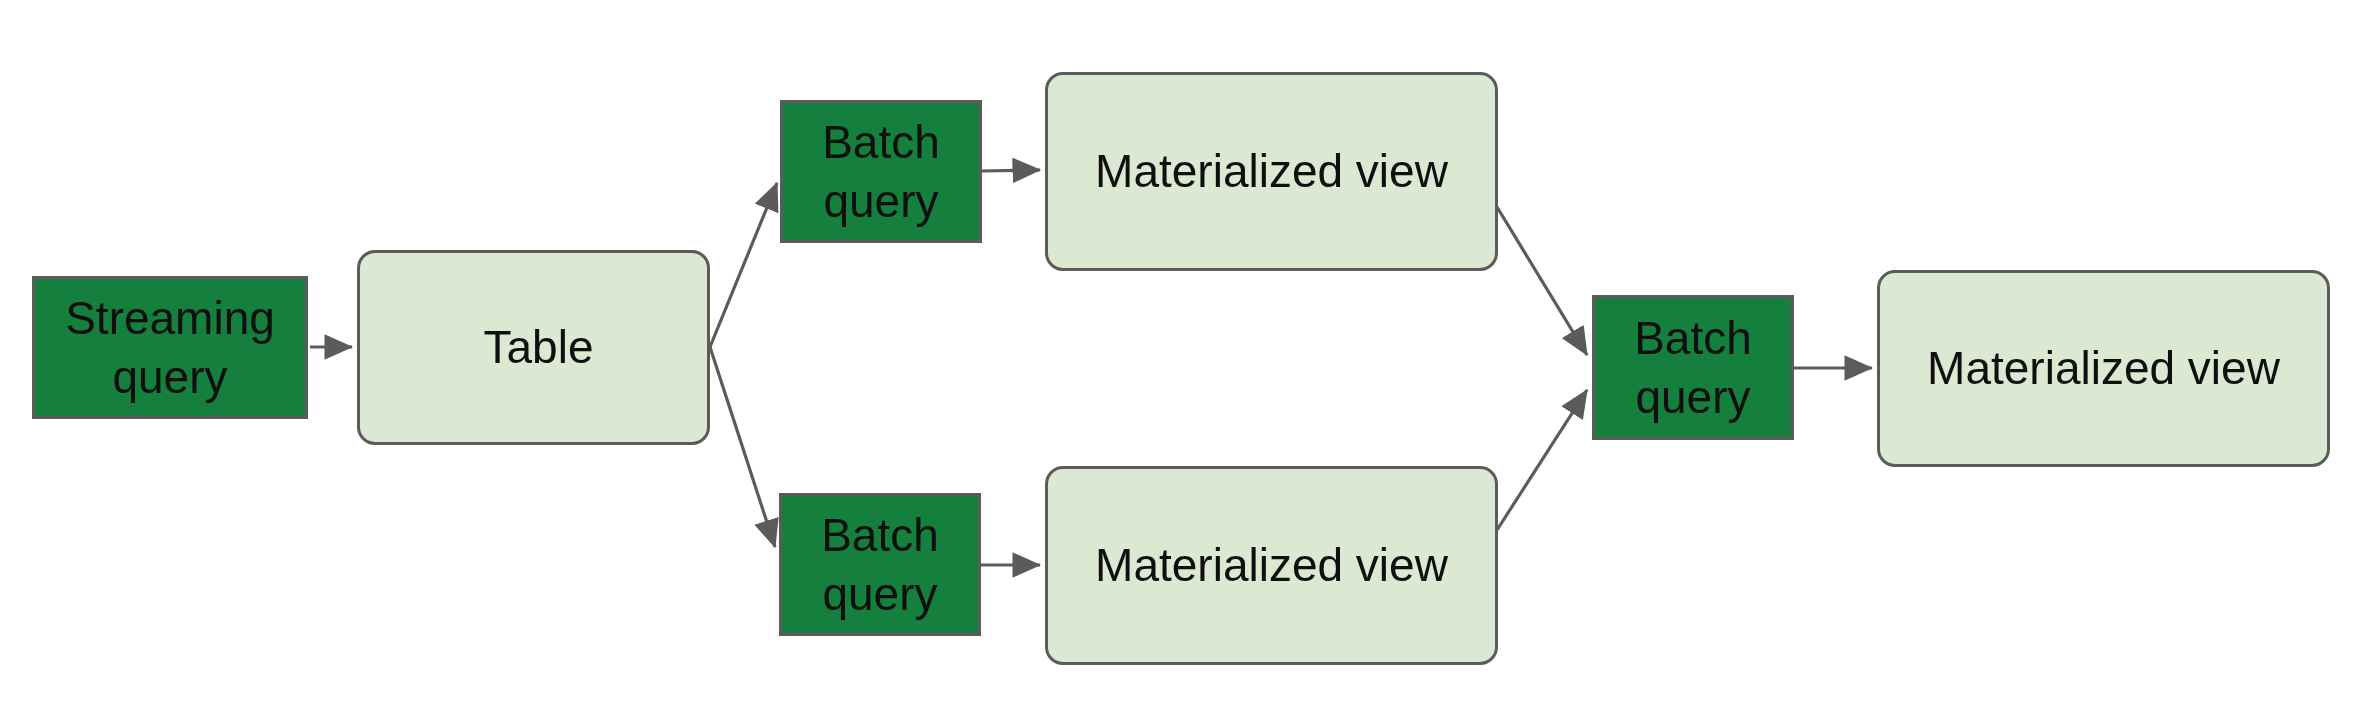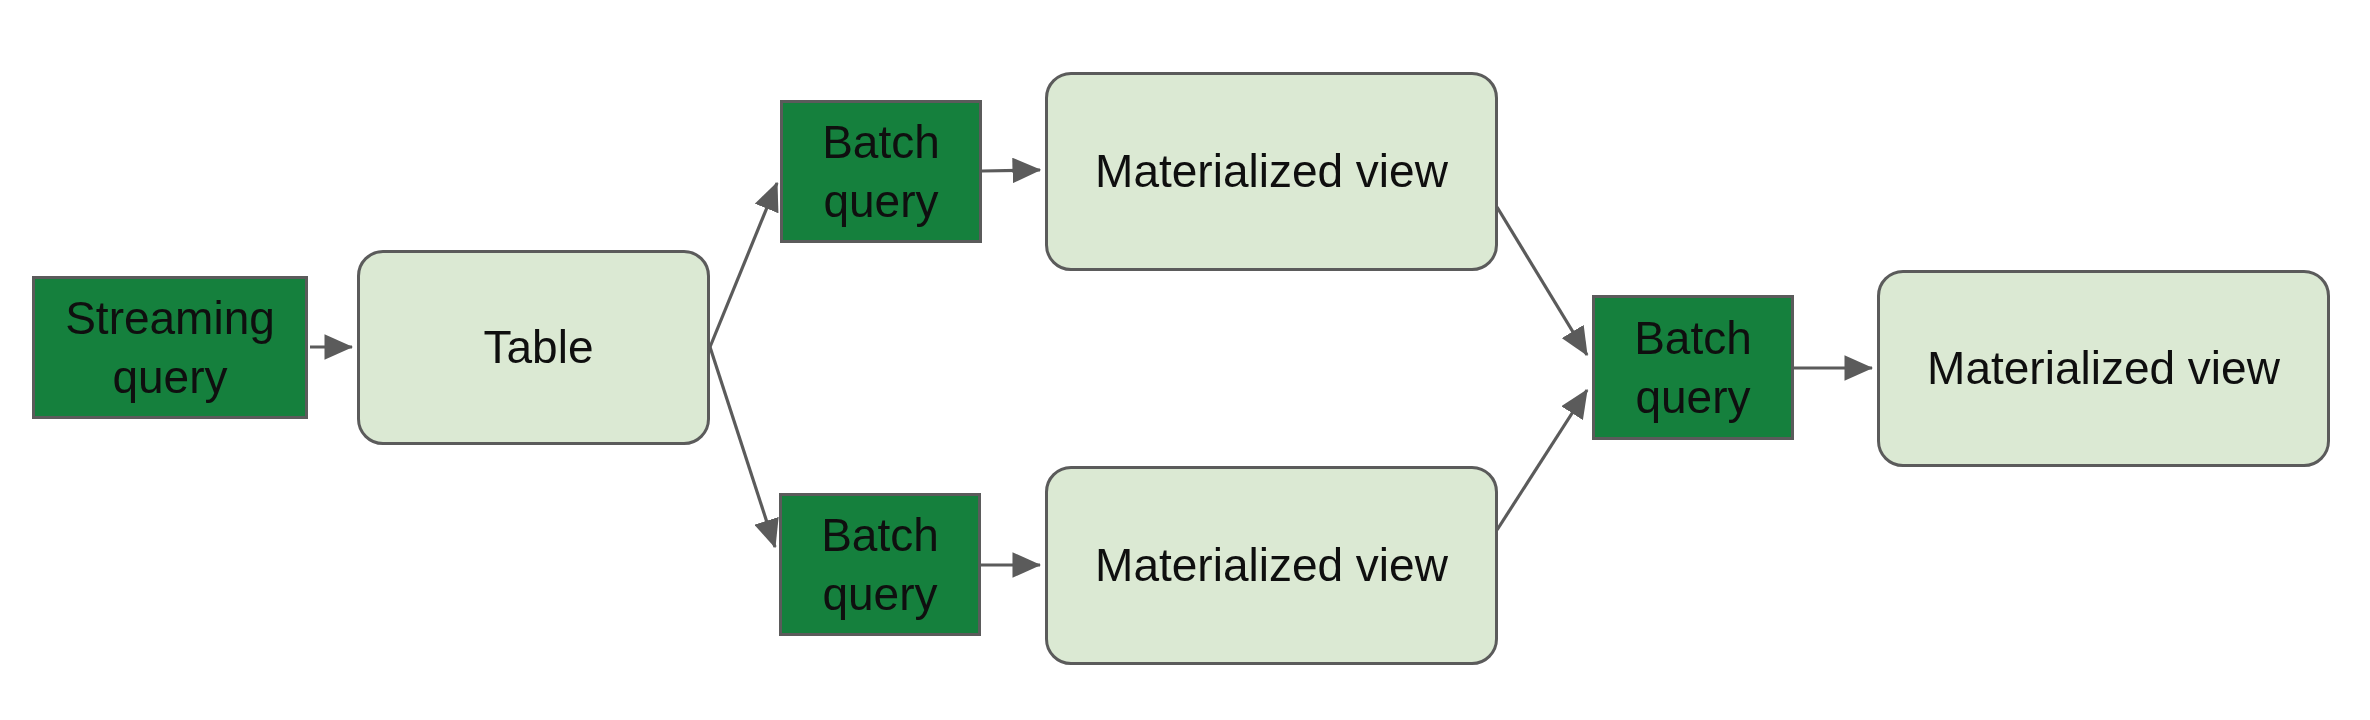--- a/index.html
+++ b/index.html
@@ -35,21 +35,21 @@
     color: #0f0f0f;
     padding: 0 18px;
   }
   .node-query {
     background: #15803d;
     border: 3px solid #5b5b5b;
   }
   .node-store {
     background: #dbe9d3;
     border: 3px solid #5b5b5b;
-    border-radius: 26px;
+    border-radius: 18px;
   }
   
   #n-streaming      { left: 32px;   top: 276px; width: 276px; height: 143px; }
   #n-table          { left: 357px;  top: 250px; width: 353px; height: 195px; padding-left: 28px; }
   #n-batch-top      { left: 780px;  top: 100px; width: 202px; height: 143px; }
   #n-matview-top    { left: 1045px; top: 72px;  width: 453px; height: 199px; }
   #n-batch-bottom   { left: 779px;  top: 493px; width: 202px; height: 143px; }
   #n-matview-bottom { left: 1045px; top: 466px; width: 453px; height: 199px; }
   #n-batch-right    { left: 1592px; top: 295px; width: 202px; height: 145px; }
   #n-matview-right  { left: 1877px; top: 270px; width: 453px; height: 197px; }

